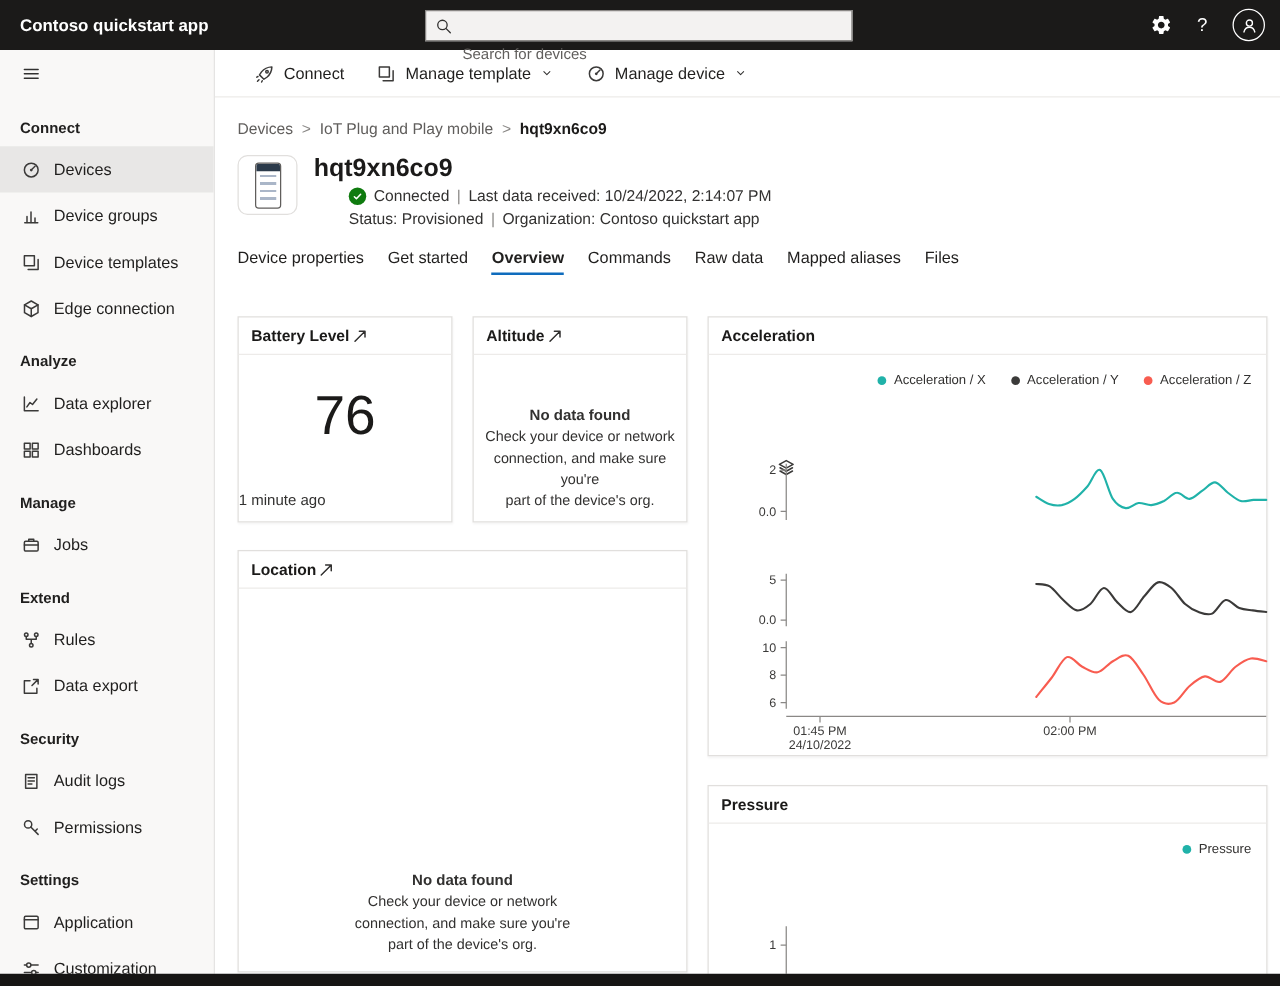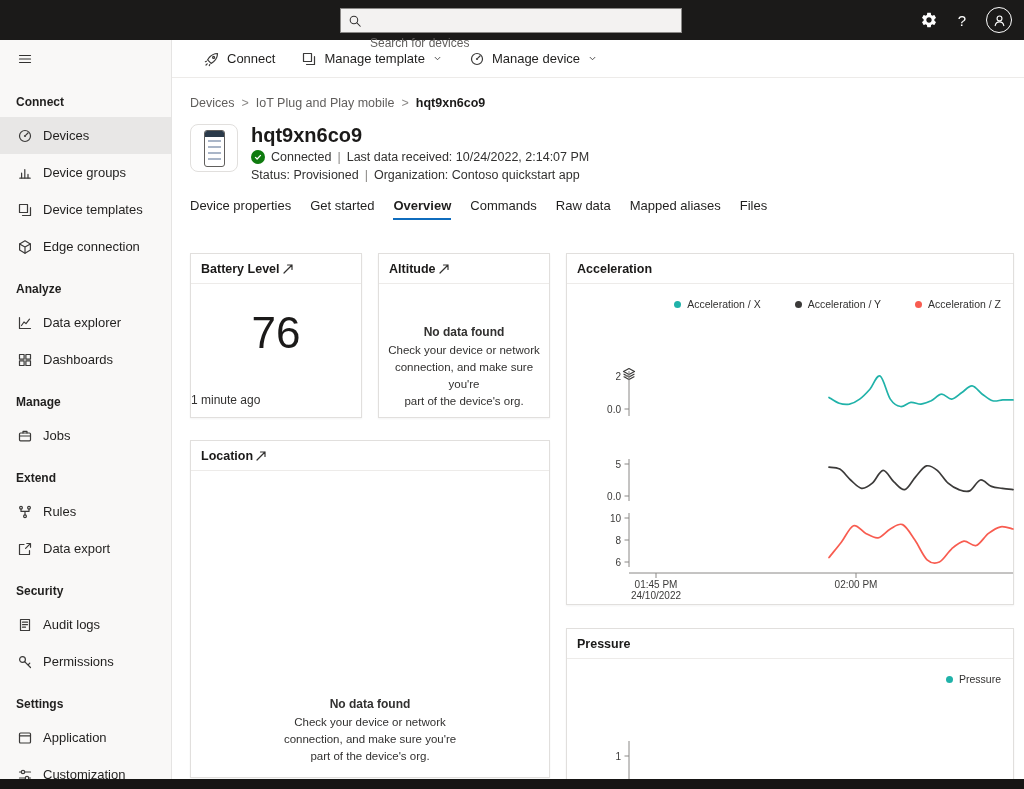--- a/index.html
+++ b/index.html
@@ -40,21 +40,21 @@
   .crumb.current { font-weight:700; color:#1b1a19; }
   .crumb-sep { color:#8a8886; }
 
   .device-header { position:absolute; top:84px; left:18px; display:flex; gap:13px; }
   .device-avatar { width:48px; height:48px; border:1px solid #e1dfdd; border-radius:8px; background:#fff; display:flex; align-items:center; justify-content:center; }
   .phone { width:21px; height:37px; border:1.5px solid #605e5c; border-radius:3px; background:#fff; position:relative; overflow:hidden; }
   .phone::before { content:""; position:absolute; top:0; left:0; right:0; height:6px; background:#2b3a4a; }
   .phone::after { content:""; position:absolute; top:9px; left:3px; right:3px; height:22px;
     background:repeating-linear-gradient(#aab6c8 0 2px, transparent 2px 6px); }
   .device-title { font-size:20px; font-weight:600; color:#1b1a19; line-height:22px; }
-  .device-meta { display:flex; align-items:flex-end; gap:6px; font-size:12.5px; color:#323130; margin-top:4px; white-space:nowrap; }
+  .device-meta { display:flex; align-items:flex-end; gap:6px; font-size:12.5px; color:#323130; margin-top:4px; white-space:nowrap;margin-left:28px; }
   .meta-sep { color:#8a8886; }
   .check-badge { width:14px; height:14px; border-radius:50%; background:#0f7b0f; display:inline-flex; align-items:center; justify-content:center; flex:none; }
   .check-badge svg { width:10px; height:10px; fill:none; stroke:#fff; stroke-width:2; stroke-linecap:round; stroke-linejoin:round; }
 
   .tabs { position:absolute; top:158px; left:18px; display:flex; gap:19px; font-size:13px; color:#201f1e; }
   .tab { padding-bottom:5px; border-bottom:2px solid transparent; cursor:default; }
   .tab.selected { font-weight:700; border-bottom-color:#0f6cbd; }
 
   
   .tile { position:absolute; background:#fff; border:1px solid #e1dfdd; box-shadow:0 1px 2px rgba(0,0,0,0.05); }
@@ -70,38 +70,39 @@
   .no-data { text-align:center; font-size:11.5px; color:#323130; line-height:17px; padding:0 8px; }
   .no-data .nd-title { font-weight:700; font-size:12px; margin-bottom:1px; }
   .tile-altitude .no-data { margin-top:40px; }
 
   .tile-location { left:18px; top:400px; width:360px; height:338px; }
   .tile-location .no-data { position:absolute; bottom:12px; left:0; right:0; }
 
   .tile-accel { left:394px; top:213px; width:448px; height:352px; }
   .tile-pressure { left:394px; top:588px; width:448px; height:170px; }
 
-  .legend { position:absolute; top:44px; right:12px; display:flex; gap:34px; align-items:center; }
+  .legend { position:absolute; top:44px; right:12px; display:flex; gap:20px; align-items:center; }
   .legend-item { display:flex; align-items:center; gap:6px; font-size:10.5px; color:#323130; }
   .legend-dot { width:7px; height:7px; border-radius:50%; flex:none; }
 
   .layers-btn { position:absolute; left:54px; top:112px; width:18px; height:18px; color:#3b3a39; cursor:default; }
   .chart-svg { position:absolute; left:0; top:0; pointer-events:none; }
   .chart-svg text { font-family:"Liberation Sans","DejaVu Sans",sans-serif; }
 
   
   .ic { width:16px; height:16px; fill:none; stroke:currentColor; stroke-width:1.2; stroke-linecap:round; stroke-linejoin:round; flex:none; }
   .ic-fill { fill:currentColor; stroke:none; }
 </style>
 </head>
 <body>
 
 <div id="app">
 
   <header class="topbar">
+    <div class="app-title">Contoso quickstart app</div>
     <div class="search-box">
       <svg class="ic" style="width:14px;height:14px;color:#323130" viewBox="0 0 16 16">
         <circle cx="6.8" cy="6.8" r="4.3"></circle>
           <path d="M10.2 10.2L14 14"></path>
       </svg>
       <input type="text" placeholder="Search for devices" style="">
     </div>
     <div class="topbar-right">
       <svg class="ic ic-fill" style="width:18px;height:18px;color:#fff" viewBox="0 0 24 24">
         <path d="M19.14 12.94c.04-.3.06-.61.06-.94 0-.32-.02-.64-.07-.94l2.03-1.58c.18-.14.23-.41.12-.61l-1.92-3.32c-.12-.22-.37-.29-.59-.22l-2.39.96c-.5-.38-1.03-.7-1.62-.94l-.36-2.54c-.04-.24-.24-.41-.48-.41h-3.84c-.24 0-.43.17-.47.41l-.36 2.54c-.59.24-1.13.57-1.62.94l-2.39-.96c-.22-.08-.47 0-.59.22L2.74 8.87c-.12.21-.08.47.12.61l2.03 1.58c-.05.3-.09.63-.09.94s.02.64.07.94l-2.03 1.58c-.18.14-.23.41-.12.61l1.92 3.32c.12.22.37.29.59.22l2.39-.96c.5.38 1.03.7 1.62.94l.36 2.54c.05.24.24.41.48.41h3.84c.24 0 .44-.17.47-.41l.36-2.54c.59-.24 1.13-.56 1.62-.94l2.39.96c.22.08.47 0 .59-.22l1.92-3.32c.12-.22.07-.47-.12-.61l-2.01-1.58zM12 15.6c-1.98 0-3.6-1.62-3.6-3.6s1.62-3.6 3.6-3.6 3.6 1.62 3.6 3.6-1.62 3.6-3.6 3.6z"></path>

